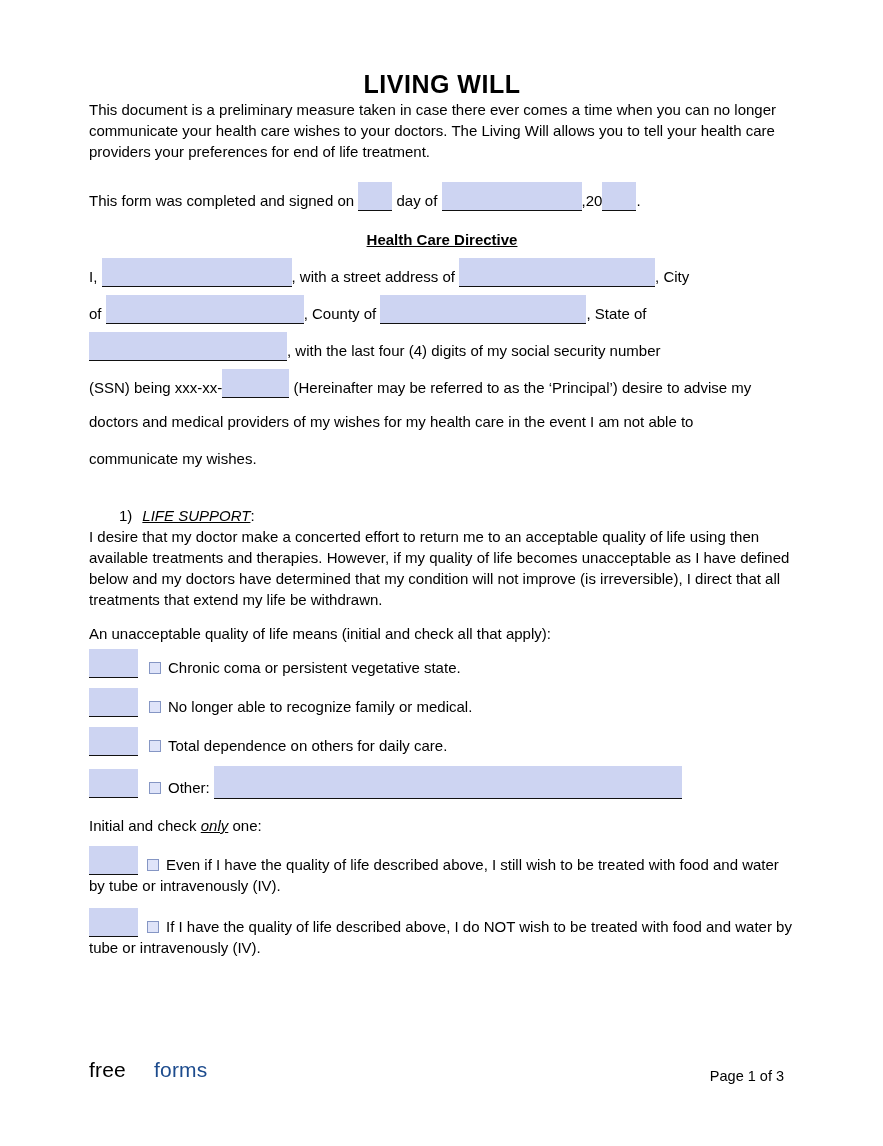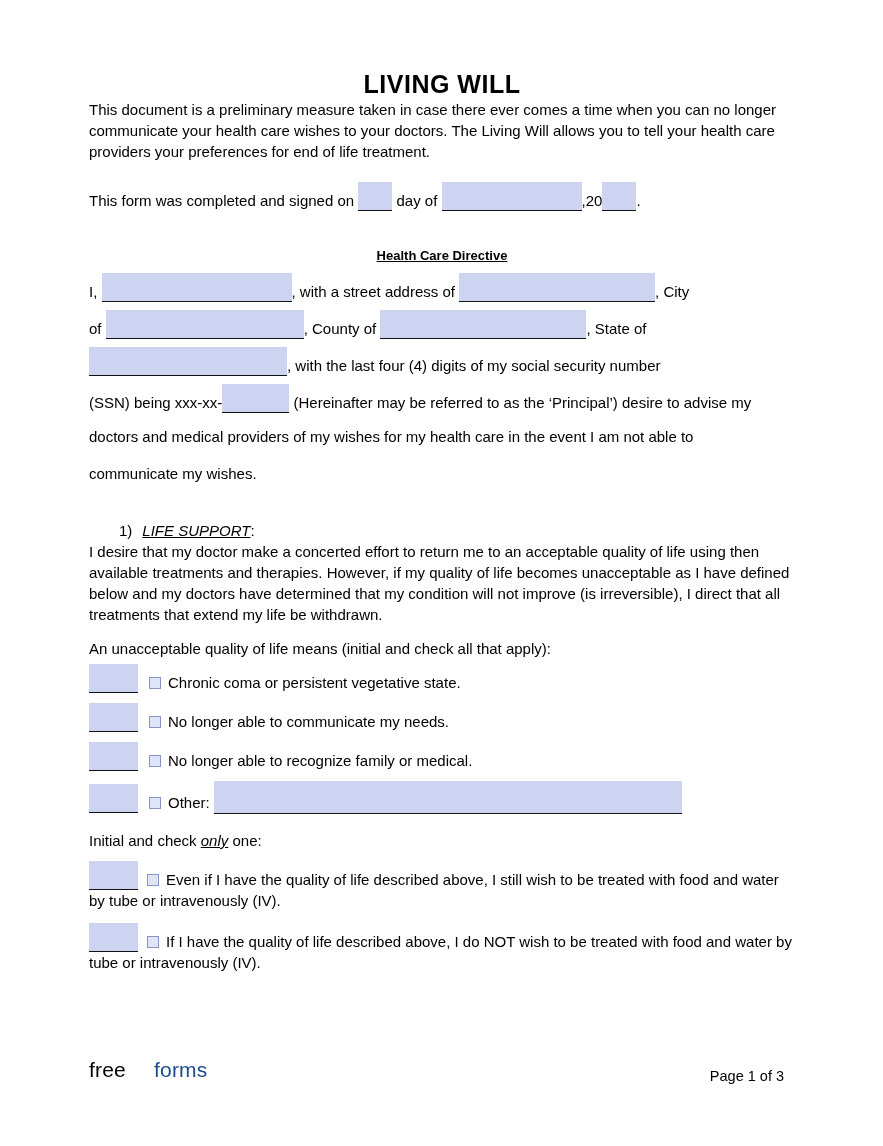--- a/index.html
+++ b/index.html
@@ -16,22 +16,22 @@
 
   h1.doc-title {
     margin-top:70px; text-align:center;
     font-size:25px; font-weight:bold; letter-spacing:0.5px;
   }
   .intro { line-height:21px; }
 
   .signed-line { margin-top:20px; height:34px; line-height:34px; white-space:nowrap; }
 
   h2.section-heading {
-    margin-top:32px; text-align:center;
-    font-size:13px; font-weight:bold; text-decoration:underline;
+    margin-top:15px; text-align:center;
+    font-size:15px; font-weight:bold; text-decoration:underline;
   }
 
   .dline { margin-top:5px; height:32px; line-height:32px; white-space:nowrap; }
   .dline.first { margin-top:10px; }
 
   
   .field {
     display:inline-block;
     height:29px;
     background:#cdd4f2;
@@ -137,28 +137,28 @@
     </div>
 
     <p class="ls-body">I desire that my doctor make a concerted effort to return me to an acceptable quality of life using then available treatments and therapies. However, if my quality of life becomes unacceptable as I have defined below and my doctors have determined that my condition will not improve (is irreversible), I direct that all treatments that extend my life be withdrawn.</p>
 
     <p class="apply-label">An unacceptable quality of life means (initial and check all that apply):</p>
 
     <div class="opt-row">
       <span class="field init-field"></span><span class="checkbox"></span><span>Chronic coma or persistent vegetative state.</span>
     </div>
 
-    <div class="opt-row">
-      <span class="field init-field"></span><span class="checkbox"></span><span>No longer able to communicate my needs.</span>
-    </div>
 
     <div class="opt-row">
       <span class="field init-field"></span><span class="checkbox"></span><span>No longer able to recognize family or medical.</span>
     </div>
 
+    <div class="opt-row">
+      <span class="field init-field"></span><span class="checkbox"></span><span>Total dependence on others for daily care.</span>
+    </div>
 
     <div class="opt-row">
       <span class="field init-field"></span><span class="checkbox"></span><span>Other:</span>
       <span class="field other-field"></span>
     </div>
 
     <p class="only-label">
       <span>Initial and check</span>
       <span class="em-underline">only</span>
       <span>one:</span>

